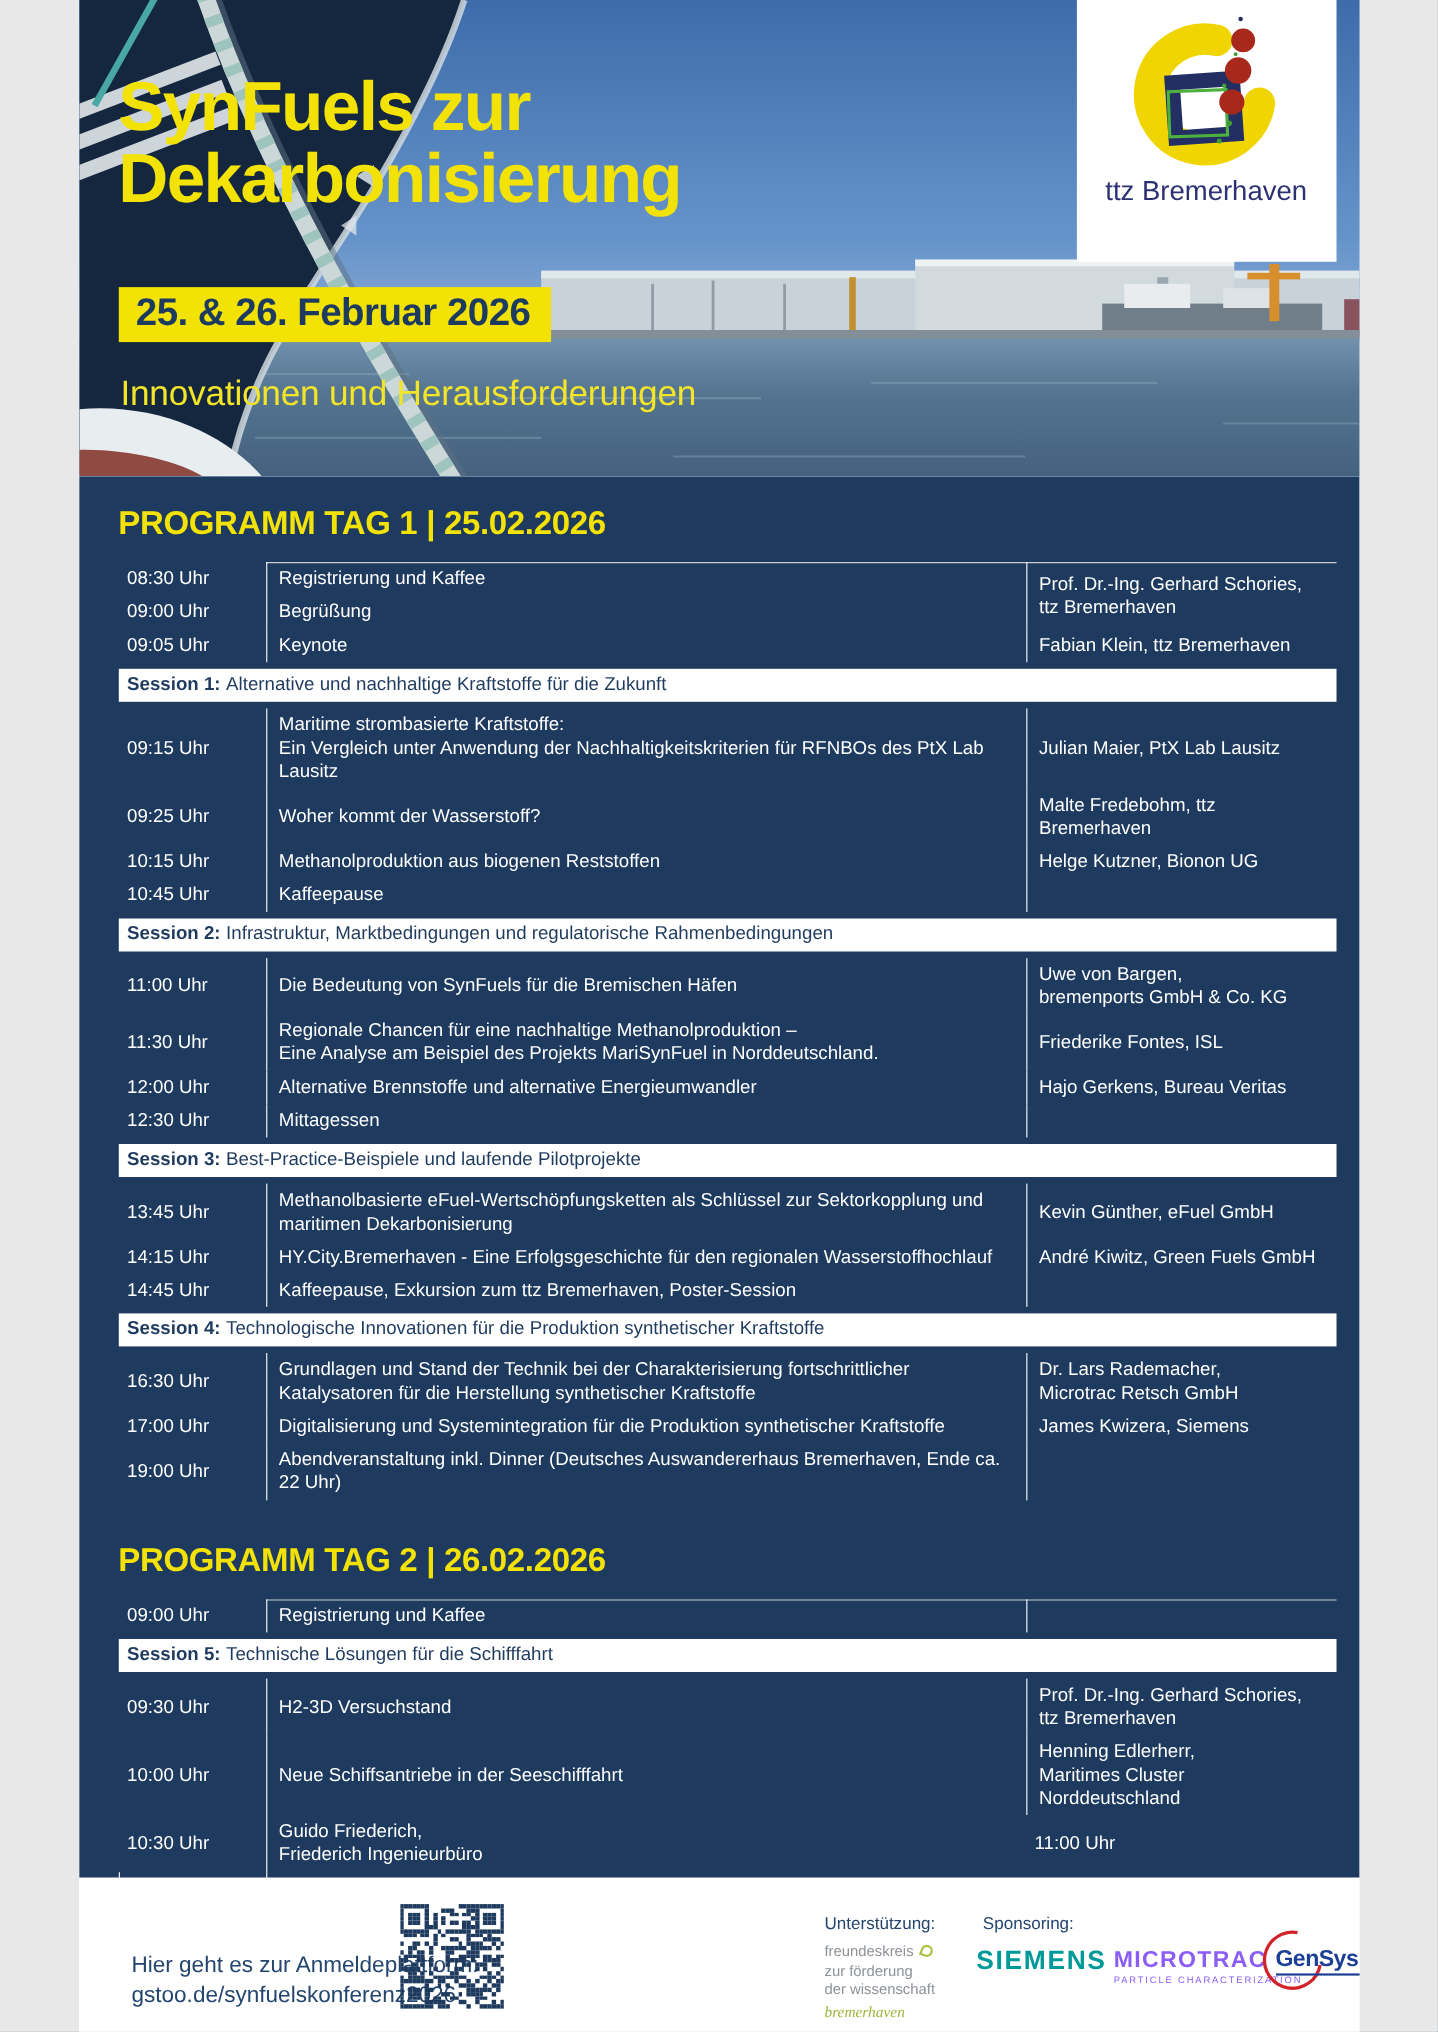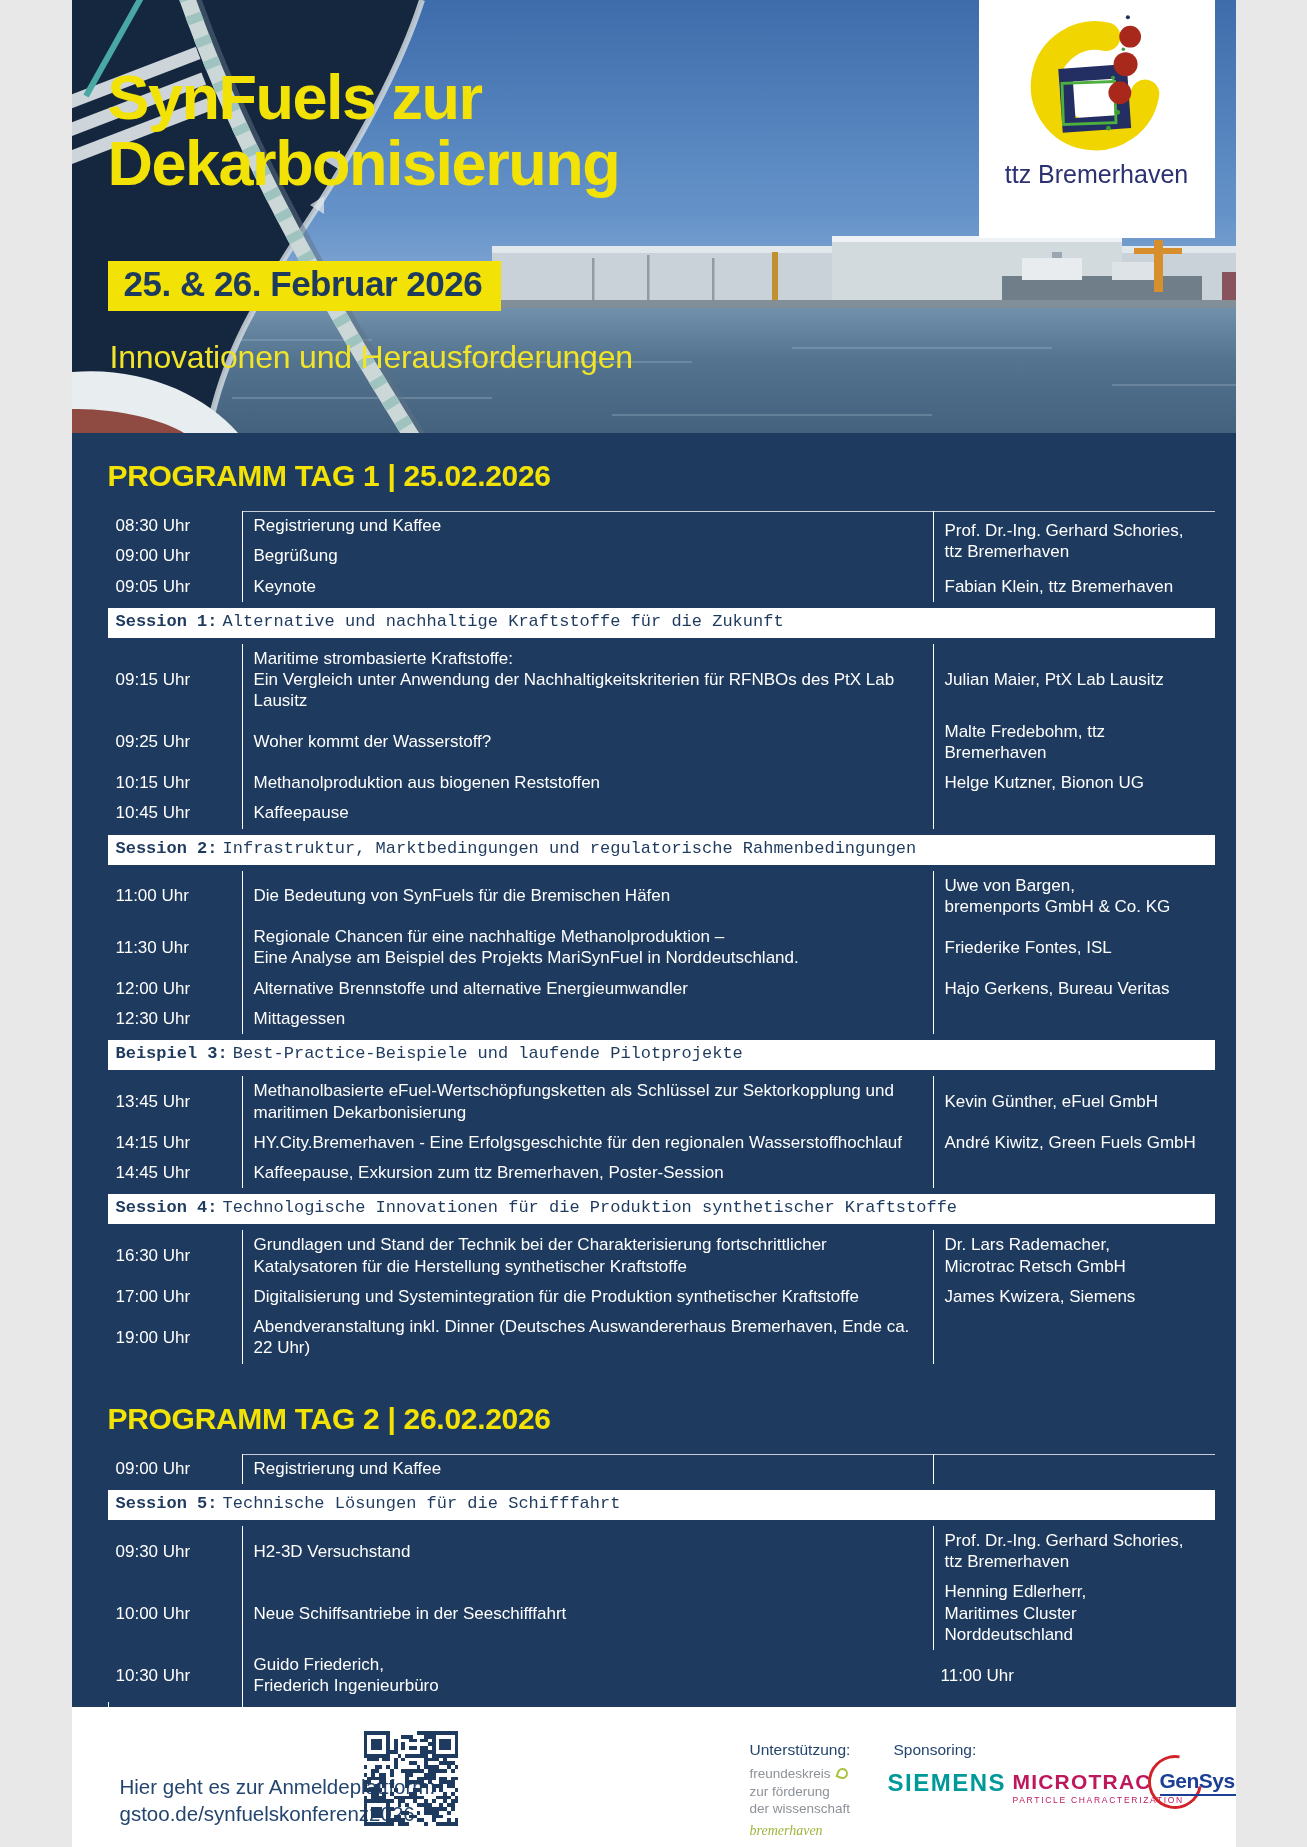--- a/index.html
+++ b/index.html
@@ -52,21 +52,21 @@
   .c{
     padding:4px 12px 5px 8px;font-size:17px;line-height:1.25;color:#fff;
     white-space:pre-line;display:flex;flex-direction:column;justify-content:center;
   }
   .c.p,.c.s{border-left:1.5px solid #ffffff;}
   .c.p{padding-left:11px;}
   .c.s{padding-left:11px;}
   .c.span2{grid-column:3;grid-row:1 / span 2;}
   .session{
     background:#ffffff;color:#1e3a5e;font-size:17px;line-height:1.3;
-    margin:6px 0;padding:3px 10px 5px 8px;font-family:Liberation Mono, monospace;
+    margin:6px 0;padding:3px 10px 5px 8px;
   }
   .session b{font-weight:bold;}
   .session span{margin-left:5px;}
   
   .footer{position:relative;width:100%;height:140px;background:#fff;}
   .cta{
     position:absolute;left:48px;top:66px;font-size:20.5px;line-height:1.32;
     color:#23456e;white-space:pre-line;
   }
   .qr{
@@ -75,21 +75,21 @@
   }
   .qr i{display:block;}
   .qr i.on{background:#1e3a5e;}
   .support-label{position:absolute;left:678px;top:34px;font-size:15.5px;color:#23456e;}
   .fk{position:absolute;left:678px;top:58px;font-size:13.5px;color:#8d9297;line-height:1.3;}
   .fk .row1{display:flex;align-items:center;gap:6px;}
   .fk-icon{width:11px;height:11px;border:2.5px solid #a9c23f;border-radius:50% 50% 50% 0;transform:rotate(20deg);display:inline-block;}
   .fk .brem{color:#9cb53b;font-style:italic;margin-top:4px;font-family:"Liberation Serif","DejaVu Serif",serif;font-size:14px;}
   .sponsor-label{position:absolute;left:822px;top:34px;font-size:15.5px;color:#23456e;}
   .siemens{position:absolute;left:816px;top:62px;font-size:24px;font-weight:bold;color:#00999a;letter-spacing:1.5px;}
-  .microtrac{position:absolute;left:941px;top:63px;color:#be185d;}
+  .microtrac{position:absolute;left:941px;top:63px;color:#8b5cf6;}
   .microtrac .mt1{font-size:21px;font-weight:bold;letter-spacing:1.2px;}
   .microtrac .mt2{font-size:8.5px;letter-spacing:1.7px;margin-top:1px;}
   .gensys{position:absolute;left:1076px;top:46px;width:86px;height:64px;}
   .gs-arc{
     position:absolute;left:0;top:2px;width:54px;height:54px;border:3px solid #d2232a;
     border-radius:50%;border-right-color:transparent;transform:rotate(-35deg);
   }
   .gs-text{
     position:absolute;left:12px;top:16px;font-size:21px;font-weight:bold;color:#1b3f94;
     border-bottom:2.5px solid #1b3f94;padding:0 3px 1px 0;letter-spacing:-0.5px;
@@ -231,21 +231,21 @@
 Eine Analyse am Beispiel des Projekts MariSynFuel in Norddeutschland.</div>
         <div class="c s">Friederike Fontes, ISL</div>
         <div class="c t">12:00 Uhr</div>
         <div class="c p">Alternative Brennstoffe und alternative Energieumwandler</div>
         <div class="c s">Hajo Gerkens, Bureau Veritas</div>
         <div class="c t">12:30 Uhr</div>
         <div class="c p">Mittagessen</div>
         <div class="c s"></div>
       </div>
 
-      <div class="session"><b>Beispiel 3:</b><span>Best-Practice-Beispiele und laufende Pilotprojekte</span></div>
+      <div class="session"><b>Session 3:</b><span>Best-Practice-Beispiele und laufende Pilotprojekte</span></div>
 
       <div class="group">
         <div class="c t">13:45 Uhr</div>
         <div class="c p">Methanolbasierte eFuel-Wertschöpfungsketten als Schlüssel zur Sektorkopplung und maritimen Dekarbonisierung</div>
         <div class="c s">Kevin Günther, eFuel GmbH</div>
         <div class="c t">14:15 Uhr</div>
         <div class="c p">HY.City.Bremerhaven - Eine Erfolgsgeschichte für den regionalen Wasserstoffhochlauf</div>
         <div class="c s">André Kiwitz, Green Fuels GmbH</div>
         <div class="c t">14:45 Uhr</div>
         <div class="c p">Kaffeepause, Exkursion zum ttz Bremerhaven, Poster-Session</div>

